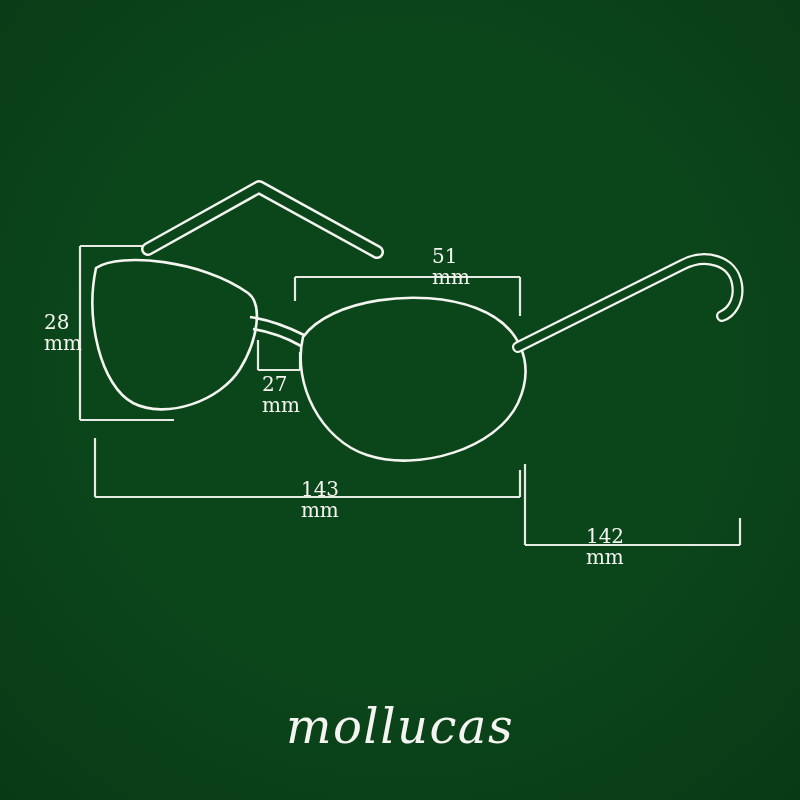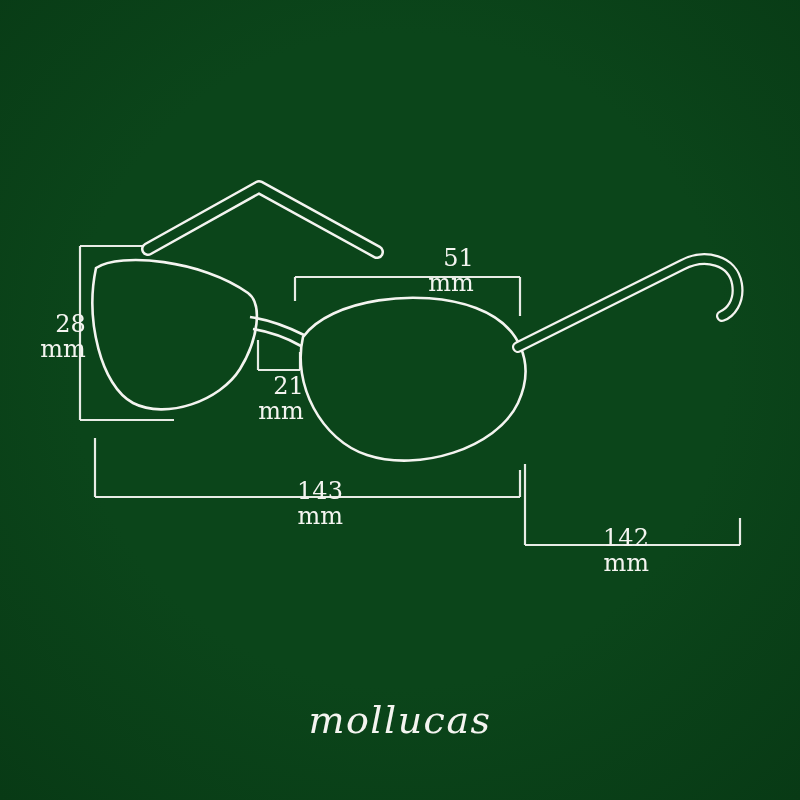--- a/index.html
+++ b/index.html
@@ -15,27 +15,27 @@
     position:relative;width:800px;height:800px;
     background:radial-gradient(circle at 50% 45%, var(--bg) 0%, var(--bg) 55%, #083a15 100%);
   }
   svg.drawing{position:absolute;left:0;top:0;color:var(--line);}
   .outline{fill:none;stroke:currentColor;stroke-width:2.6;}
   .dim{stroke:currentColor;stroke-width:2.2;opacity:.95;}
   .tube-outer{fill:none;stroke:currentColor;stroke-linecap:round;stroke-linejoin:round;}
   .tube-inner{fill:none;stroke:var(--bg);stroke-linecap:round;stroke-linejoin:round;}
   .dim-label{
     position:absolute;transform:translateX(-50%);
-    color:var(--line);font-size:24px;line-height:1.06;
-    text-align:right;white-space:nowrap;
+    color:var(--line);font-size:20px;line-height:1.06;
+    text-align:left;white-space:nowrap;
   }
   .dim-label span{display:block;}
   .brand{
     position:absolute;left:400px;top:698px;transform:translateX(-50%);
-    color:var(--line);font-size:38px;font-style:italic;
+    color:var(--line);font-size:48px;font-style:italic;
     letter-spacing:1.5px;white-space:nowrap;
   }
 </style>
 </head>
 <body>
 
 <div class="stage">
 
   <svg class="drawing" width="800" height="800" viewBox="0 0 800 800" aria-hidden="true">
 
@@ -83,29 +83,29 @@
     <span>28</span>
     <span>mm</span>
   </div>
 
   <div class="dim-label" style="left:451px;top:246px">
     <span>51</span>
     <span>mm</span>
   </div>
 
   <div class="dim-label" style="left:281px;top:374px">
-    <span>21</span>
+    <span>27</span>
     <span>mm</span>
   </div>
 
   <div class="dim-label" style="left:320px;top:479px">
     <span>143</span>
     <span>mm</span>
   </div>
 
-  <div class="dim-label" style="left:626px;top:526px">
+  <div class="dim-label" style="left:605px;top:526px">
     <span>142</span>
     <span>mm</span>
   </div>
 
   <div class="brand">mollucas</div>
 
 </div>
 
 </body></html>

